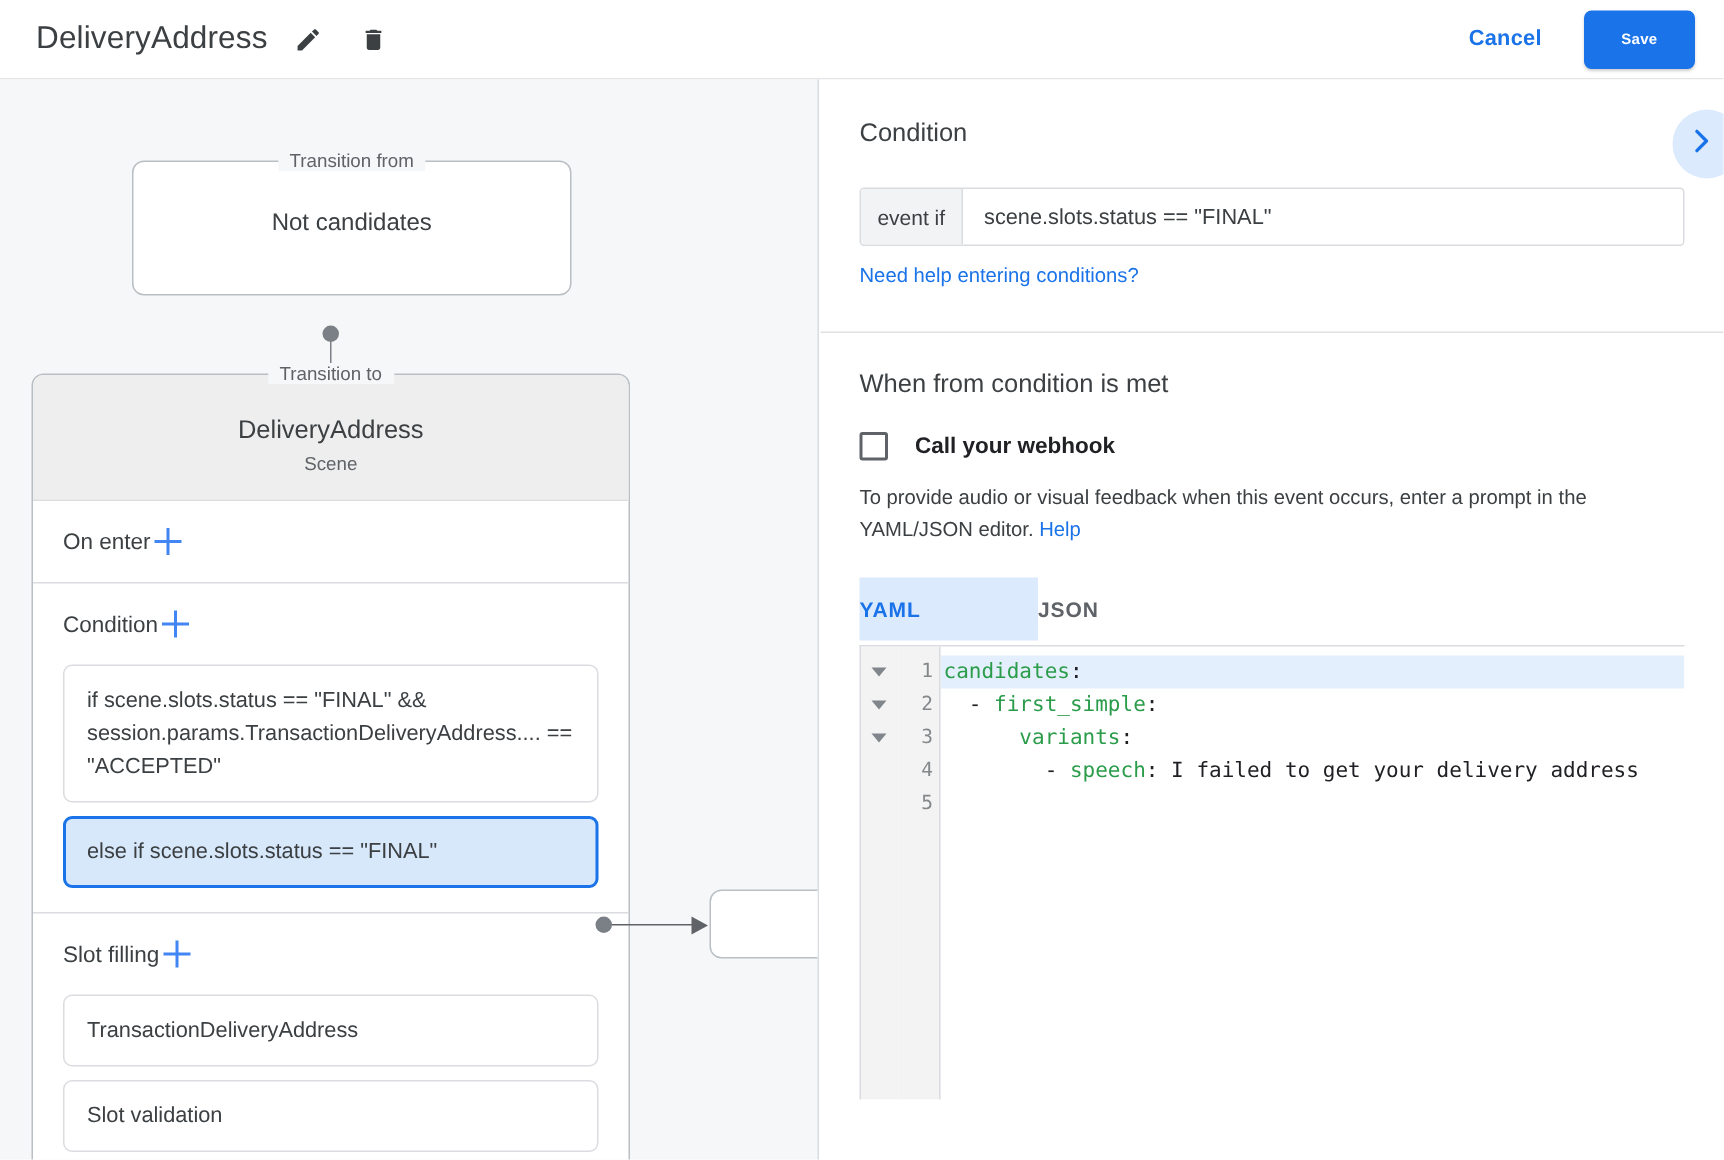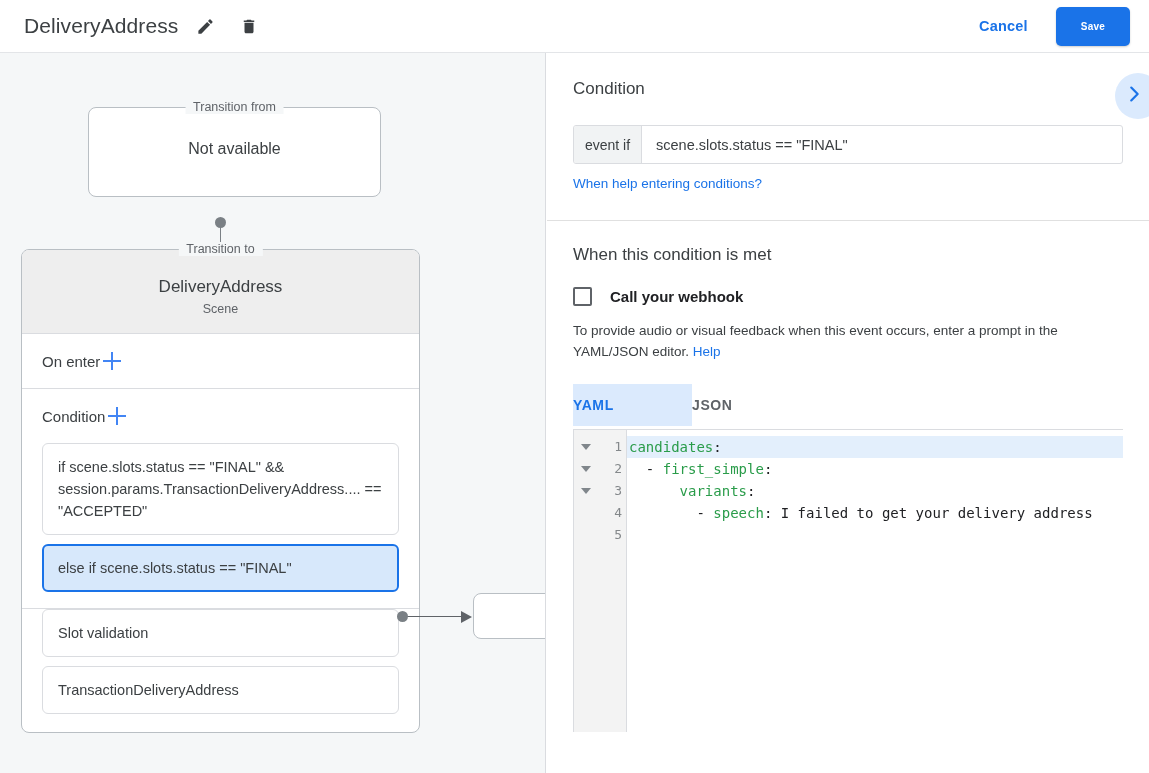--- a/index.html
+++ b/index.html
@@ -451,21 +451,21 @@
   <div id="topbar-spacer"></div>
 
   <button id="cancel-button">Cancel</button>
   <button id="save-button">Save</button>
 </div>
 
 <div id="graph-pane">
 
   <div id="transition-from-box" class="node-box">
     <div class="node-legend">Transition from</div>
-    <div id="transition-from-label">Not available</div>
+    <div id="transition-from-label">Not candidates</div>
   </div>
 
   <div id="connector-dot"></div>
   <div id="connector-line"></div>
   <div id="connector-arrow"></div>
 
   <div id="scene-card">
     <div id="transition-to-legend">Transition to</div>
 
     <div id="scene-header">
@@ -485,23 +485,27 @@
         <span class="section-title">Condition</span>
         <span class="plus-btn"></span>
       </div>
       <div id="condition-section-body">
         <div class="item-box">if scene.slots.status == "FINAL" &amp;&amp; session.params.TransactionDeliveryAddress.... == "ACCEPTED"</div>
         <div class="item-box selected">else if scene.slots.status == "FINAL"</div>
       </div>
     </div>
 
     <div class="section">
+      <div class="section-head">
+        <span class="section-title">Slot filling</span>
+        <span class="plus-btn"></span>
+      </div>
       <div id="slot-section-body">
+        <div class="item-box">TransactionDeliveryAddress</div>
         <div class="item-box">Slot validation</div>
-        <div class="item-box">TransactionDeliveryAddress</div>
       </div>
     </div>
   </div>
 
   <div id="sel-dot"></div>
   <div id="sel-line"></div>
   <div id="sel-arrow"></div>
   <div id="next-node-box"></div>
 </div>
 
@@ -516,25 +520,25 @@
           <polyline points="9 5 16 12 9 19"></polyline>
         </svg>
       </span>
     </div>
 
     <div id="condition-input-row">
       <div id="condition-operator">event if</div>
       <input id="condition-expression-input" type="text" value="scene.slots.status == &quot;FINAL&quot;" style="">
     </div>
 
-    <a id="condition-help-link">When help entering conditions?</a>
+    <a id="condition-help-link">Need help entering conditions?</a>
   </div>
 
   <div id="met-block">
-    <h2 id="met-heading">When this condition is met</h2>
+    <h2 id="met-heading">When from condition is met</h2>
 
     <div class="check-row">
       <span class="checkbox"></span>
       <span class="check-label">Call your webhook</span>
     </div>
 
 
     <p id="prompt-desc"><span>To provide audio or visual feedback when this event occurs, enter a prompt in the YAML/JSON editor.</span> <a id="prompt-help-link">Help</a></p>
 
     <div id="editor-tabs">

